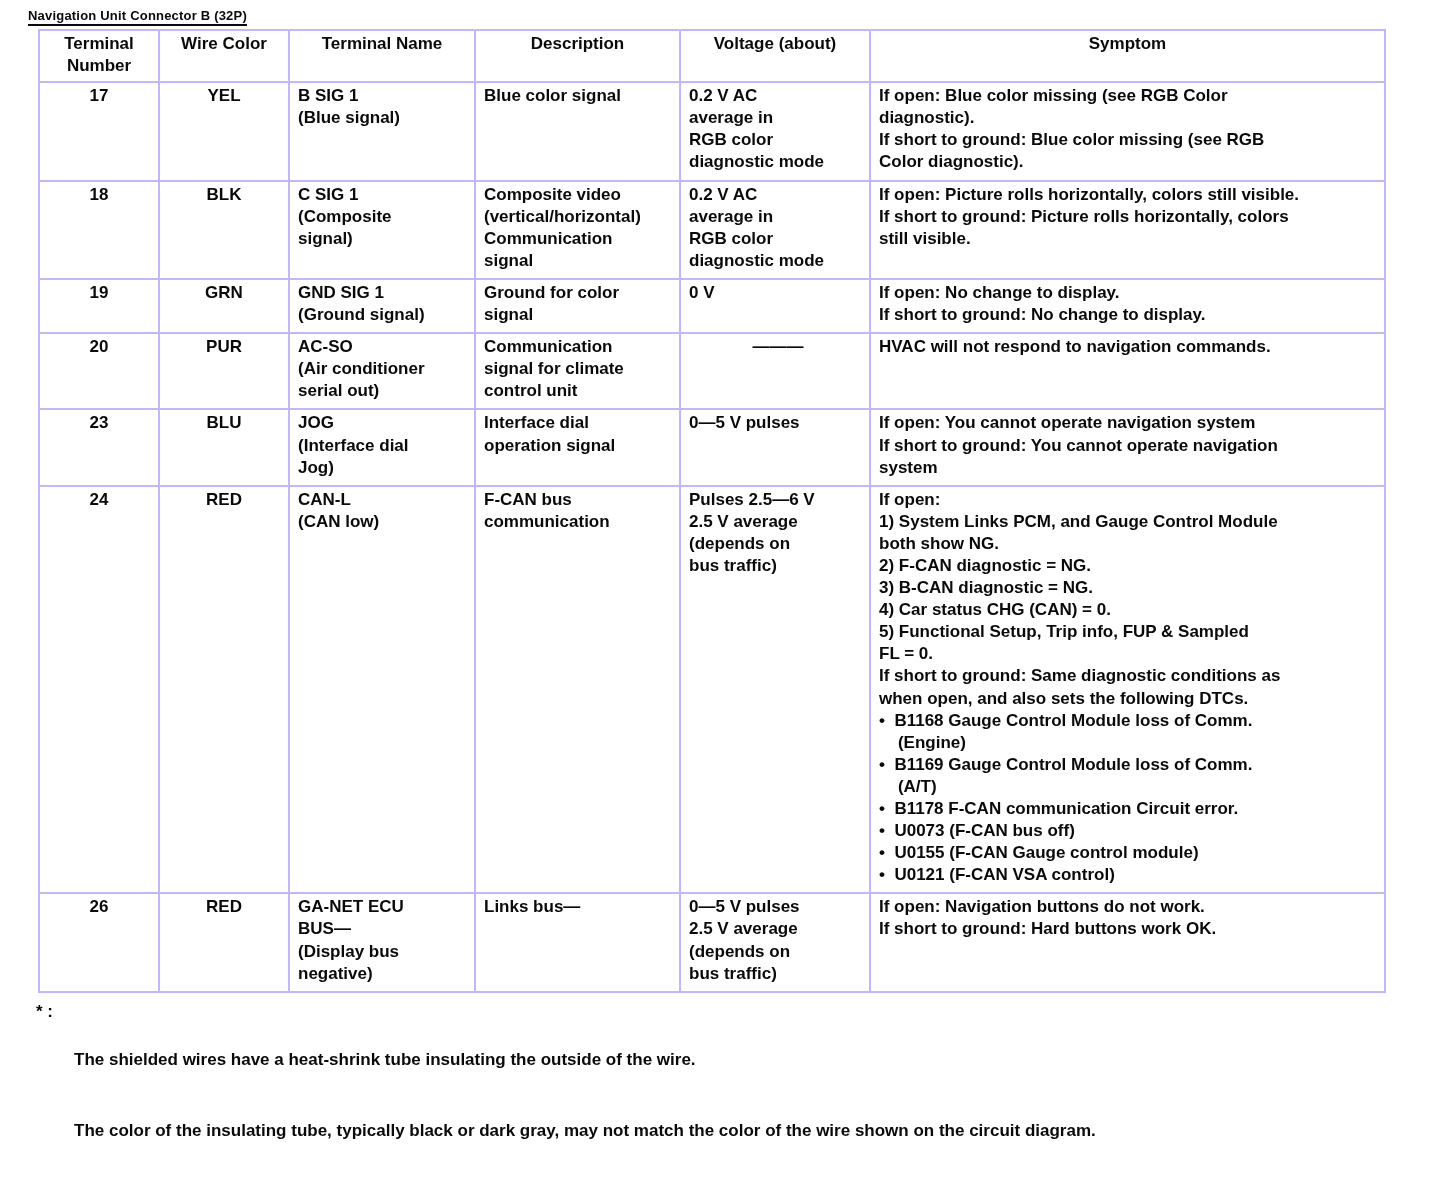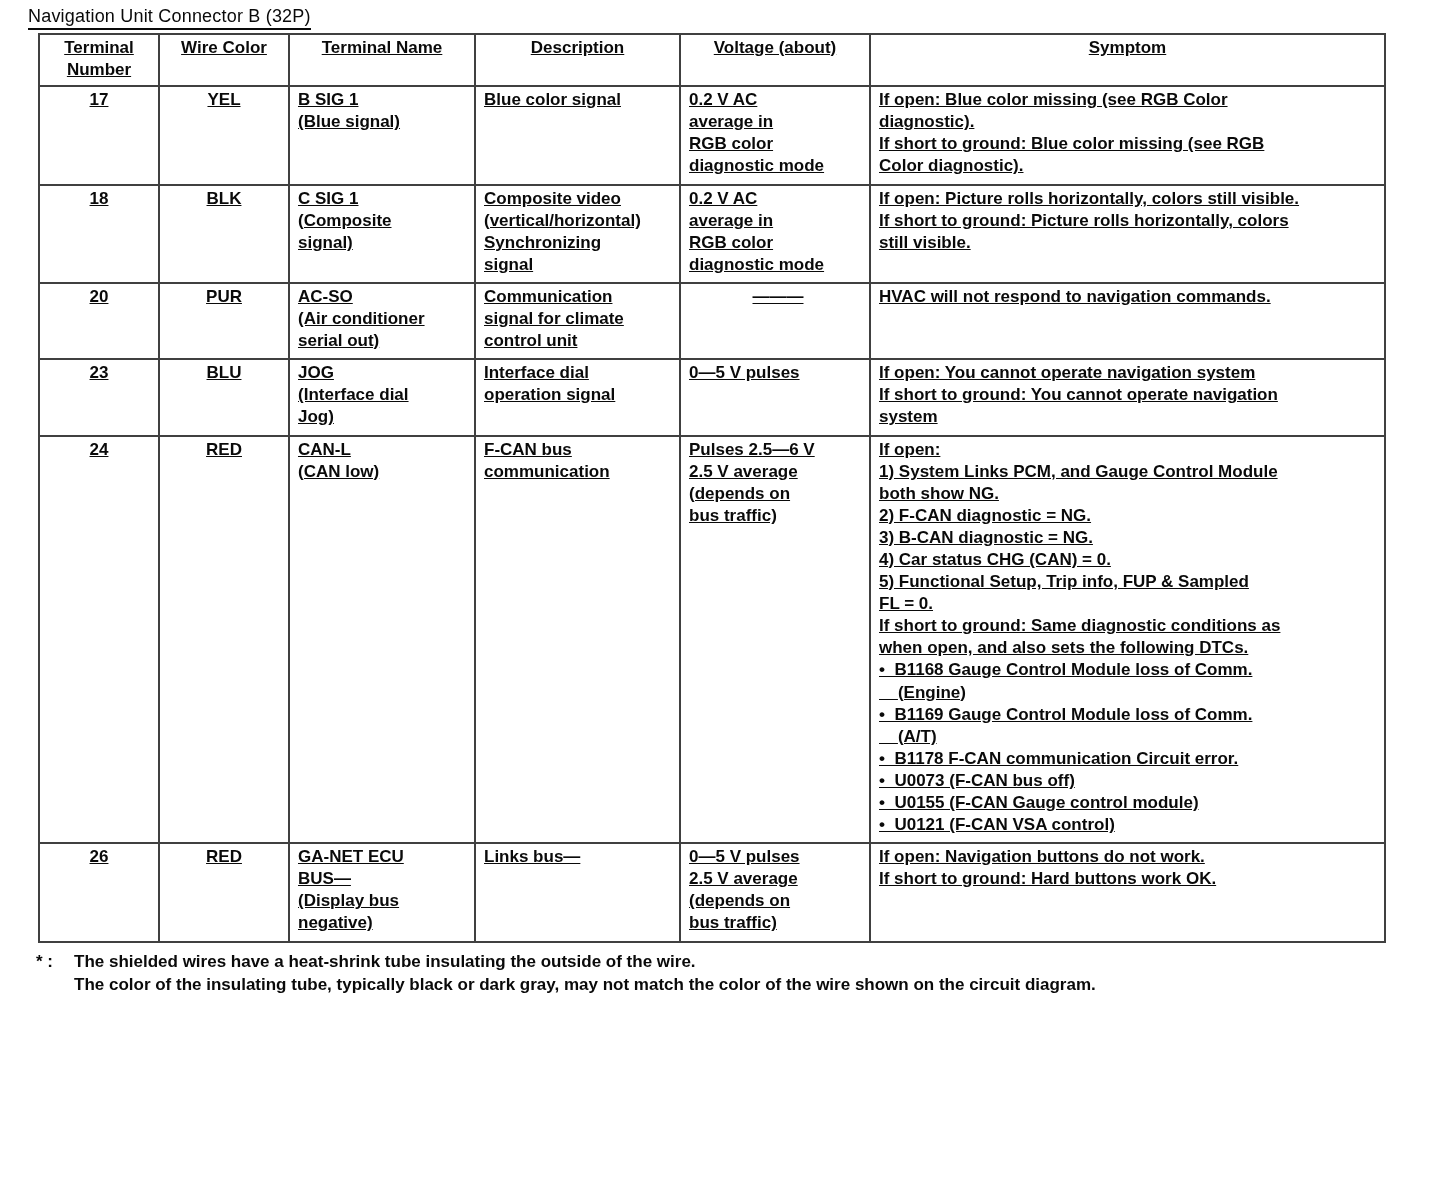--- a/index.html
+++ b/index.html
@@ -9,43 +9,42 @@
     font-family: "Liberation Sans", "DejaVu Sans", sans-serif;
     color: #0a0a0a;
   }
   body {
     min-height: 1202px;
     padding: 6px 20px 20px 28px;
     font-weight: 700;
   }
   .page-title {
     display: inline-block;
-    font-size: 18px;
-    font-weight: 400;
+    font-size: 13px;
+    font-weight: 700;
     border-bottom: 2px solid #0a0a0a;
     padding-bottom: 1px;
     margin-bottom: 3px;
     letter-spacing: 0.2px;
   }
   table.connector-table {
     border-collapse: collapse;
     width: 1348px;
     margin-left: 10px;
     table-layout: fixed;
   }
   table.connector-table th,
   table.connector-table td {
-    border: 2px solid #404040;
+    border: 2px solid #c4b5fd;
     vertical-align: top;
     font-size: 17px;
     line-height: 1.3;
     font-weight: 700;
     white-space: pre-wrap;
     word-wrap: break-word;
-    text-decoration: underline;
   }
   table.connector-table th {
     text-align: center;
     padding: 2px 4px 4px;
     font-size: 17px;
   }
   table.connector-table td {
     padding: 2px 2px 6px 8px;
     text-align: left;
     border-radius: 8px;
@@ -58,21 +57,21 @@
     display: flex;
     align-items: flex-start;
     font-size: 17px;
     line-height: 1.35;
     font-weight: 700;
   }
   .footnote .marker {
     width: 38px;
     flex: 0 0 38px;
   }
-  .footnote .fn-lines div { white-space: pre-wrap; }
+  .footnote .fn-lines div { white-space: pre-wrap; margin-top: 48px; }
 </style>
 </head>
 <body>
 
 
 
 <div class="page-title">Navigation Unit Connector B (32P)</div>
 
 <table class="connector-table">
   <colgroup>
@@ -111,29 +110,40 @@
 Color diagnostic).</td>
     </tr>
     <tr>
       <td class="c">18</td>
       <td class="c">BLK</td>
       <td>C SIG 1
 (Composite
 signal)</td>
       <td>Composite video
 (vertical/horizontal)
-Synchronizing
+Communication
 signal</td>
       <td>0.2 V AC
 average in
 RGB color
 diagnostic mode</td>
       <td>If open: Picture rolls horizontally, colors still visible.
 If short to ground: Picture rolls horizontally, colors
 still visible.</td>
+    </tr>
+    <tr>
+      <td class="c">19</td>
+      <td class="c">GRN</td>
+      <td>GND SIG 1
+(Ground signal)</td>
+      <td>Ground for color
+signal</td>
+      <td>0 V</td>
+      <td>If open: No change to display.
+If short to ground: No change to display.</td>
     </tr>
     <tr>
       <td class="c">20</td>
       <td class="c">PUR</td>
       <td>AC-SO
 (Air conditioner
 serial out)</td>
       <td>Communication
 signal for climate
 control unit</td>

